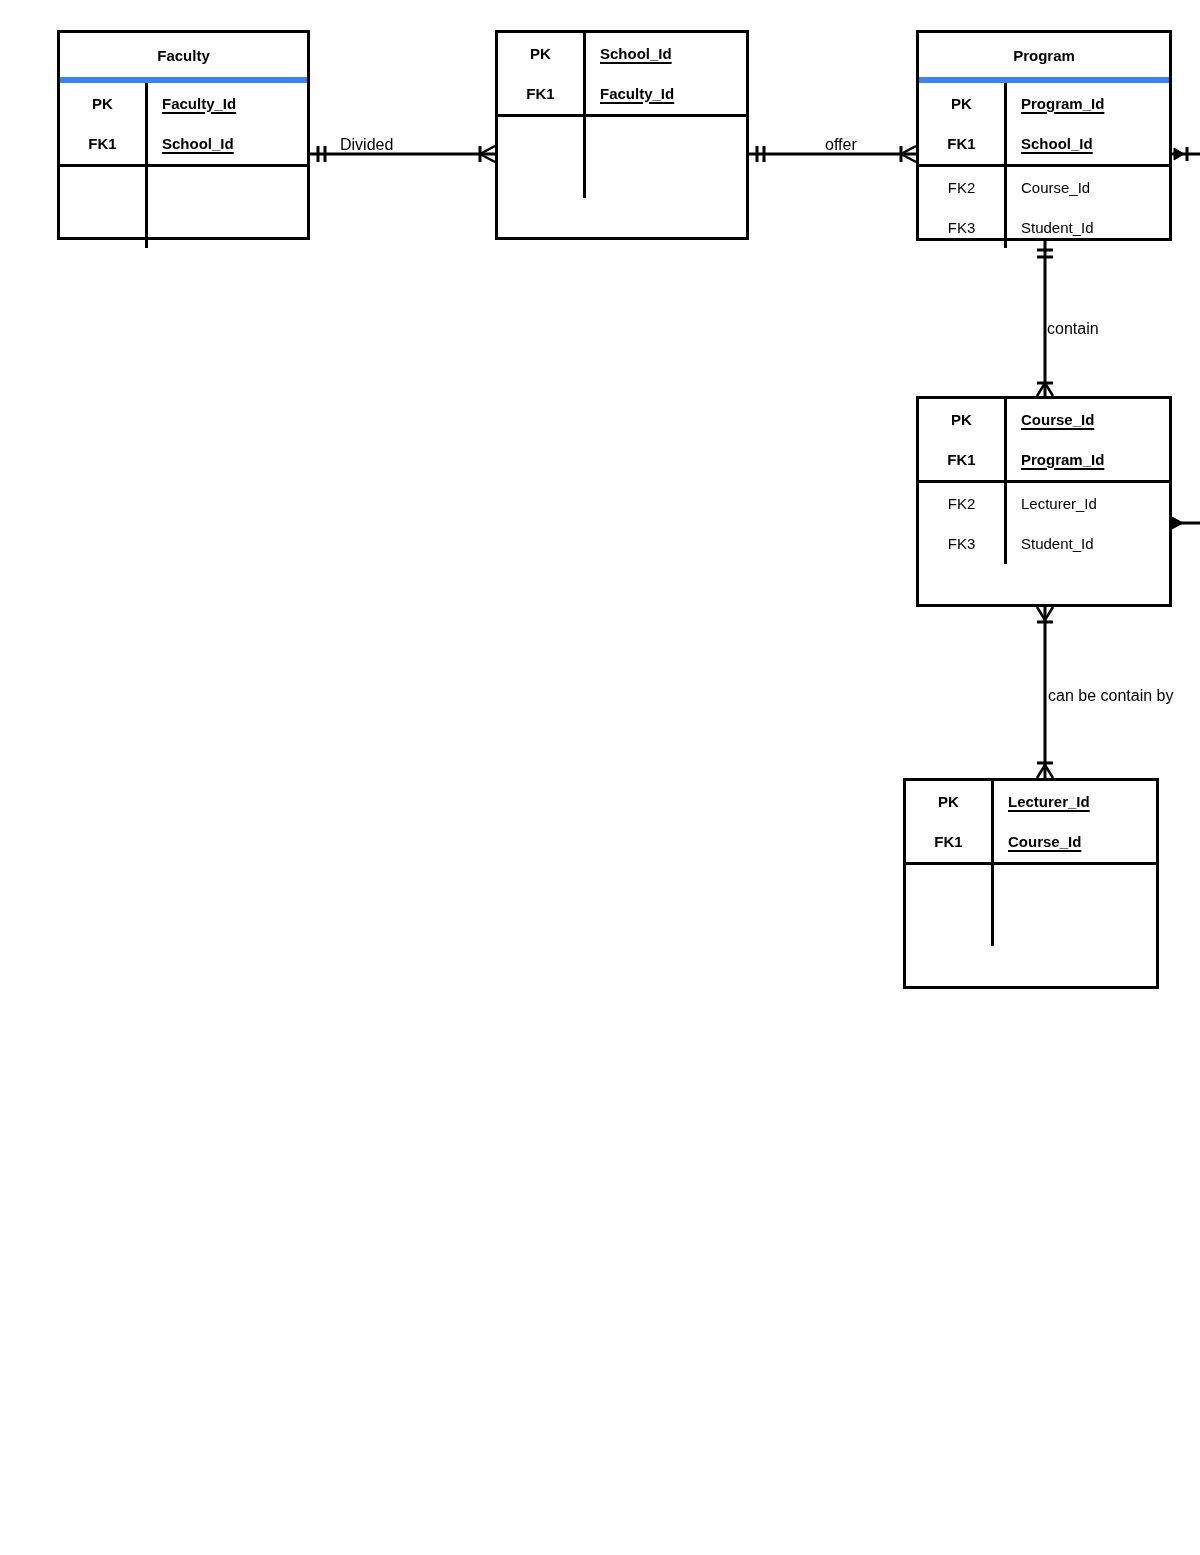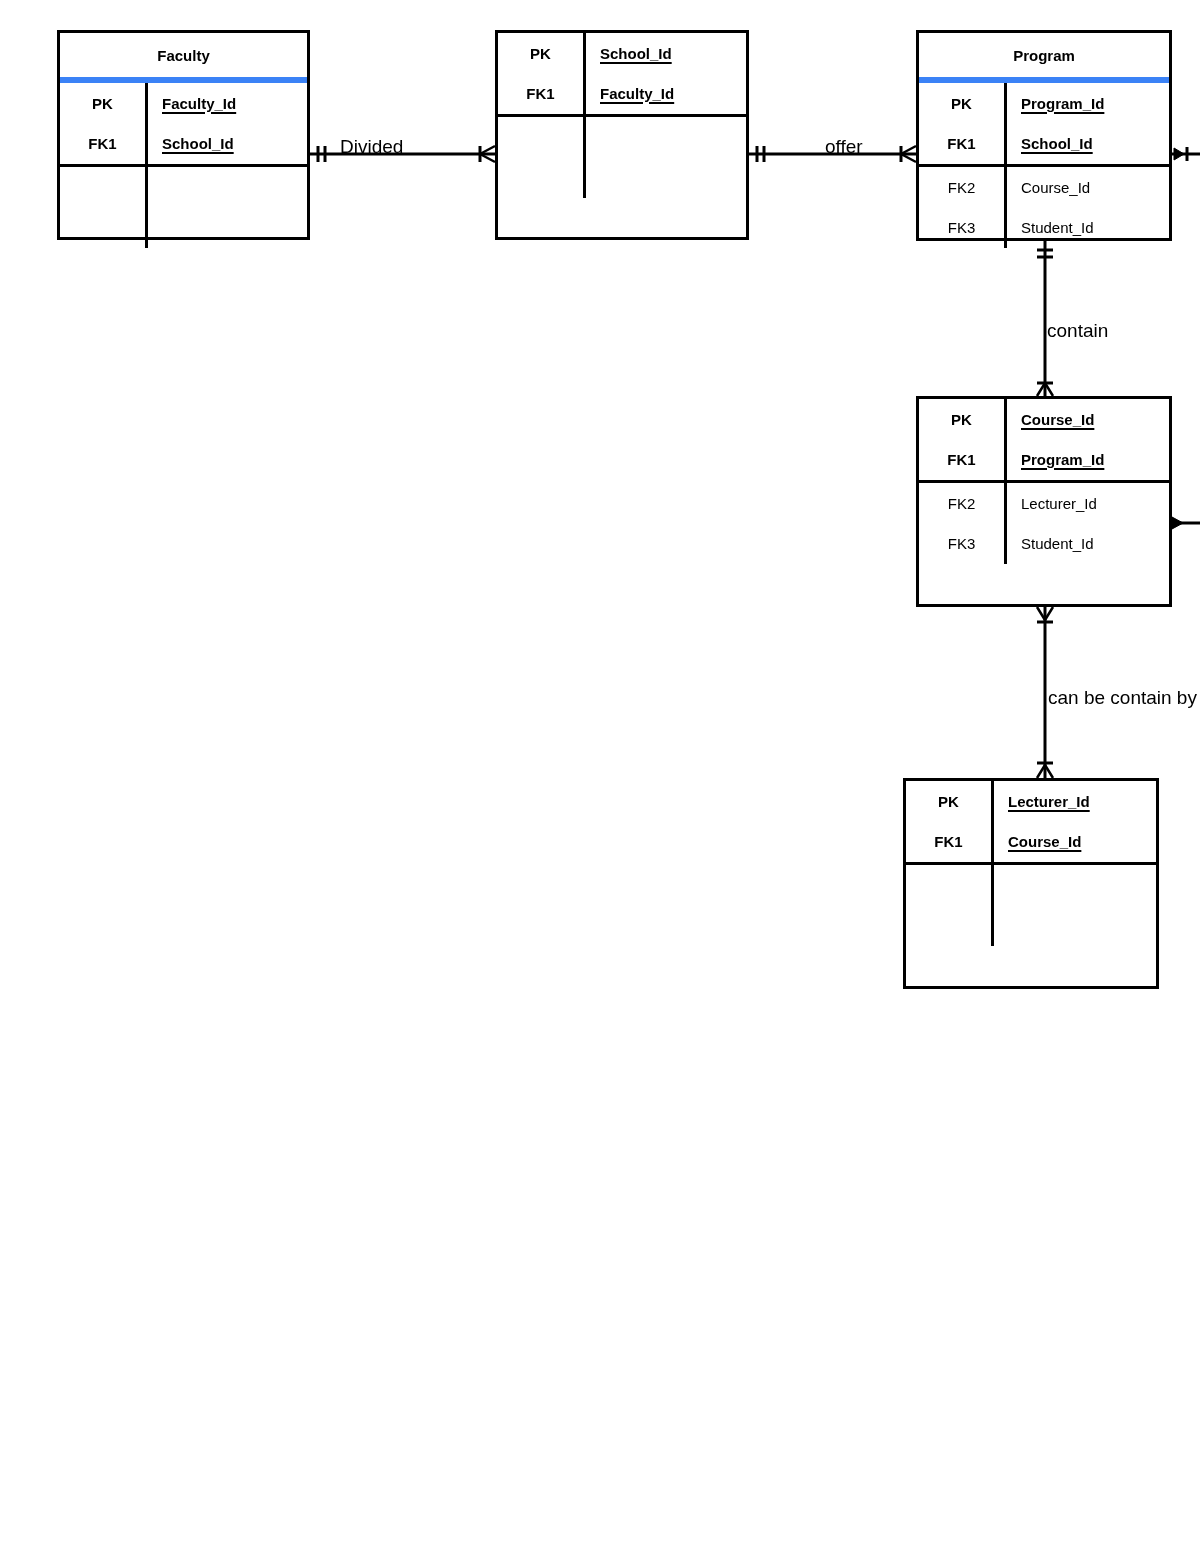--- a/index.html
+++ b/index.html
@@ -67,21 +67,21 @@
   .b { font-weight: bold; }
   .key-field {
     font-weight: bold;
     text-decoration: underline;
     text-decoration-thickness: 2px;
     text-underline-offset: 3px;
   }
   
   .rel-label {
     position: absolute;
-    font-size: 19px;
+    font-size: 16px;
     white-space: nowrap;
     background: transparent;
   }
   
   #connectors {
     position: absolute;
     left: 0; top: 0;
     width: 1200px;
     height: 1555px;
     pointer-events: none;

